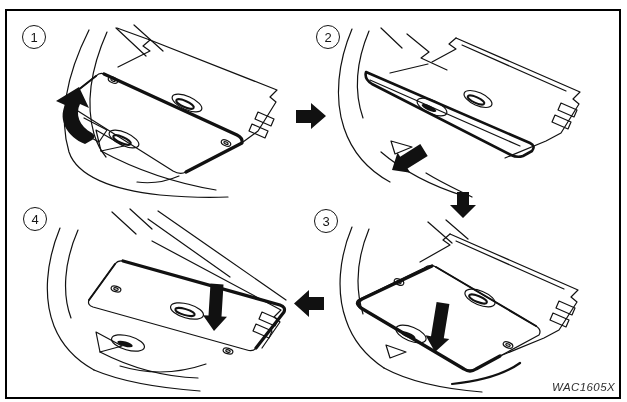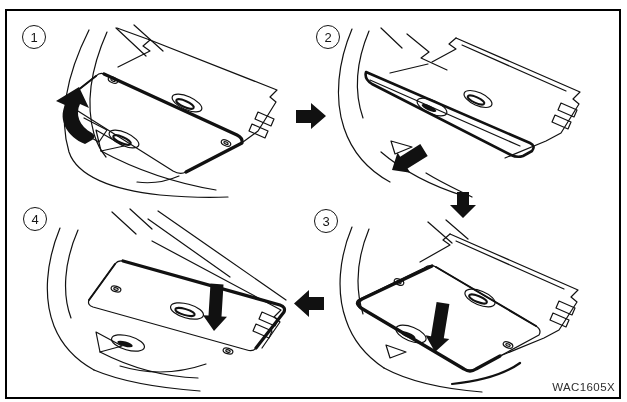--- a/index.html
+++ b/index.html
@@ -4,21 +4,21 @@
 <style>
   html,body{margin:0;padding:0;background:#ffffff;}
   .page{position:relative;width:627px;height:402px;background:#ffffff;overflow:hidden;
         font-family:"Liberation Sans",sans-serif;}
   .frame{position:absolute;left:5px;top:9px;width:612px;height:386px;border:2px solid #000;background:transparent;}
   .art{position:absolute;left:0;top:0;width:627px;height:402px;}
   .badge{position:absolute;width:22px;height:22px;border:1.6px solid #161616;border-radius:50%;
          background:#fff;display:flex;align-items:center;justify-content:center;
          font-size:13px;font-weight:500;color:#161616;line-height:1;}
   .code{position:absolute;right:12px;bottom:9px;font-size:11.5px;letter-spacing:0.4px;
-        color:#2e2e2e;font-weight:500;}
+        color:#2e2e2e;font-weight:500;font-style:italic;}
   svg *{vector-effect:none;}
 </style>
 </head>
 <body>
 
 <div class="page">
   <div class="frame"></div>
 
   <svg class="art" viewBox="0 0 627 402" fill="none" stroke="#111" stroke-width="1.2" stroke-linecap="round" stroke-linejoin="round">
 

